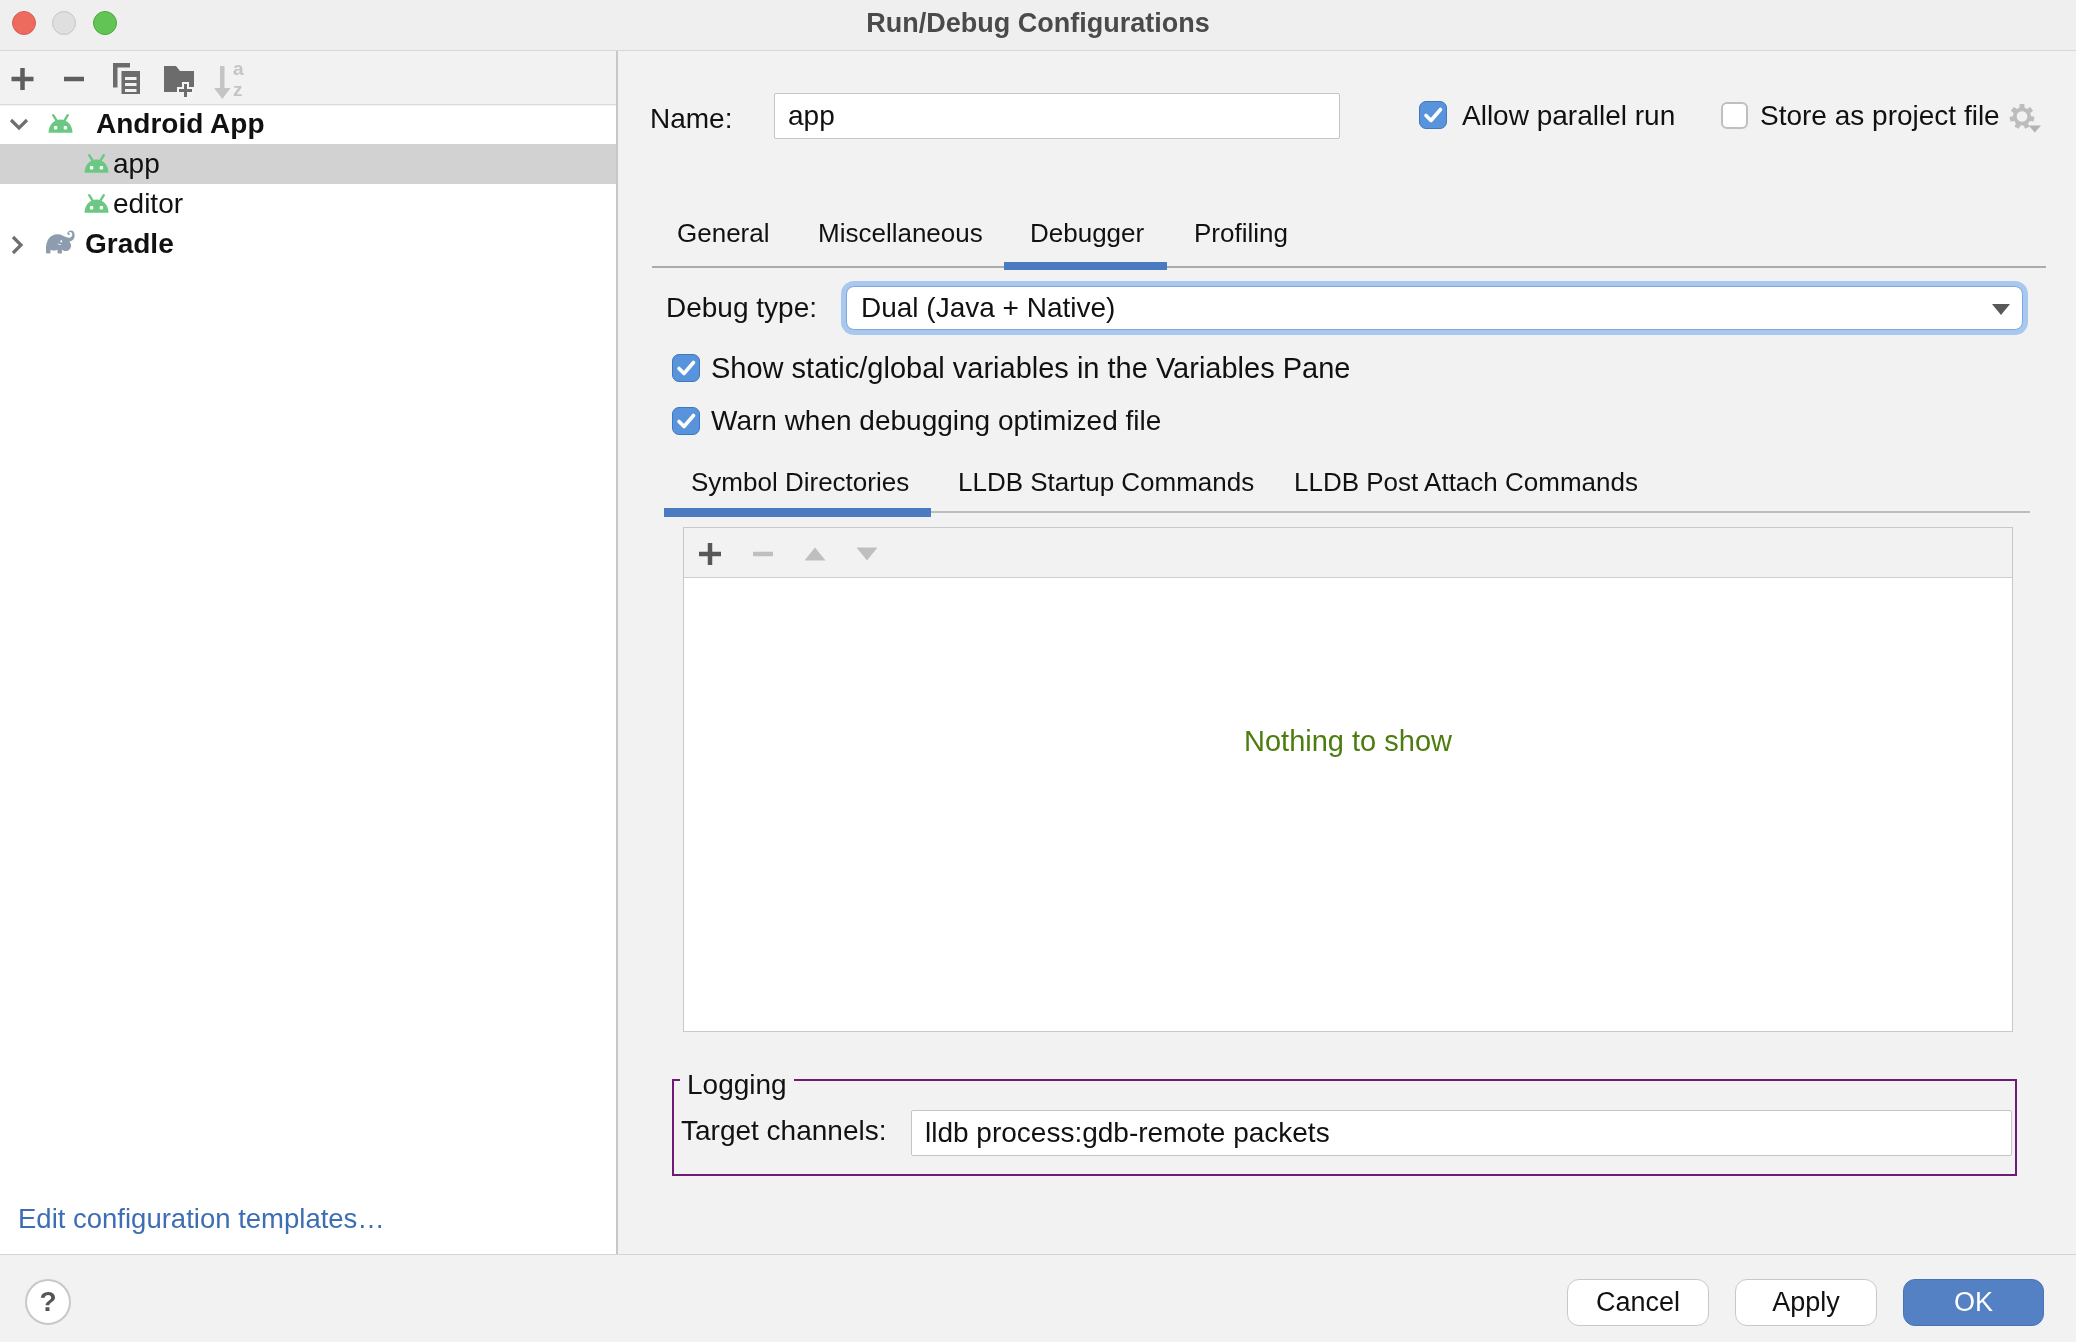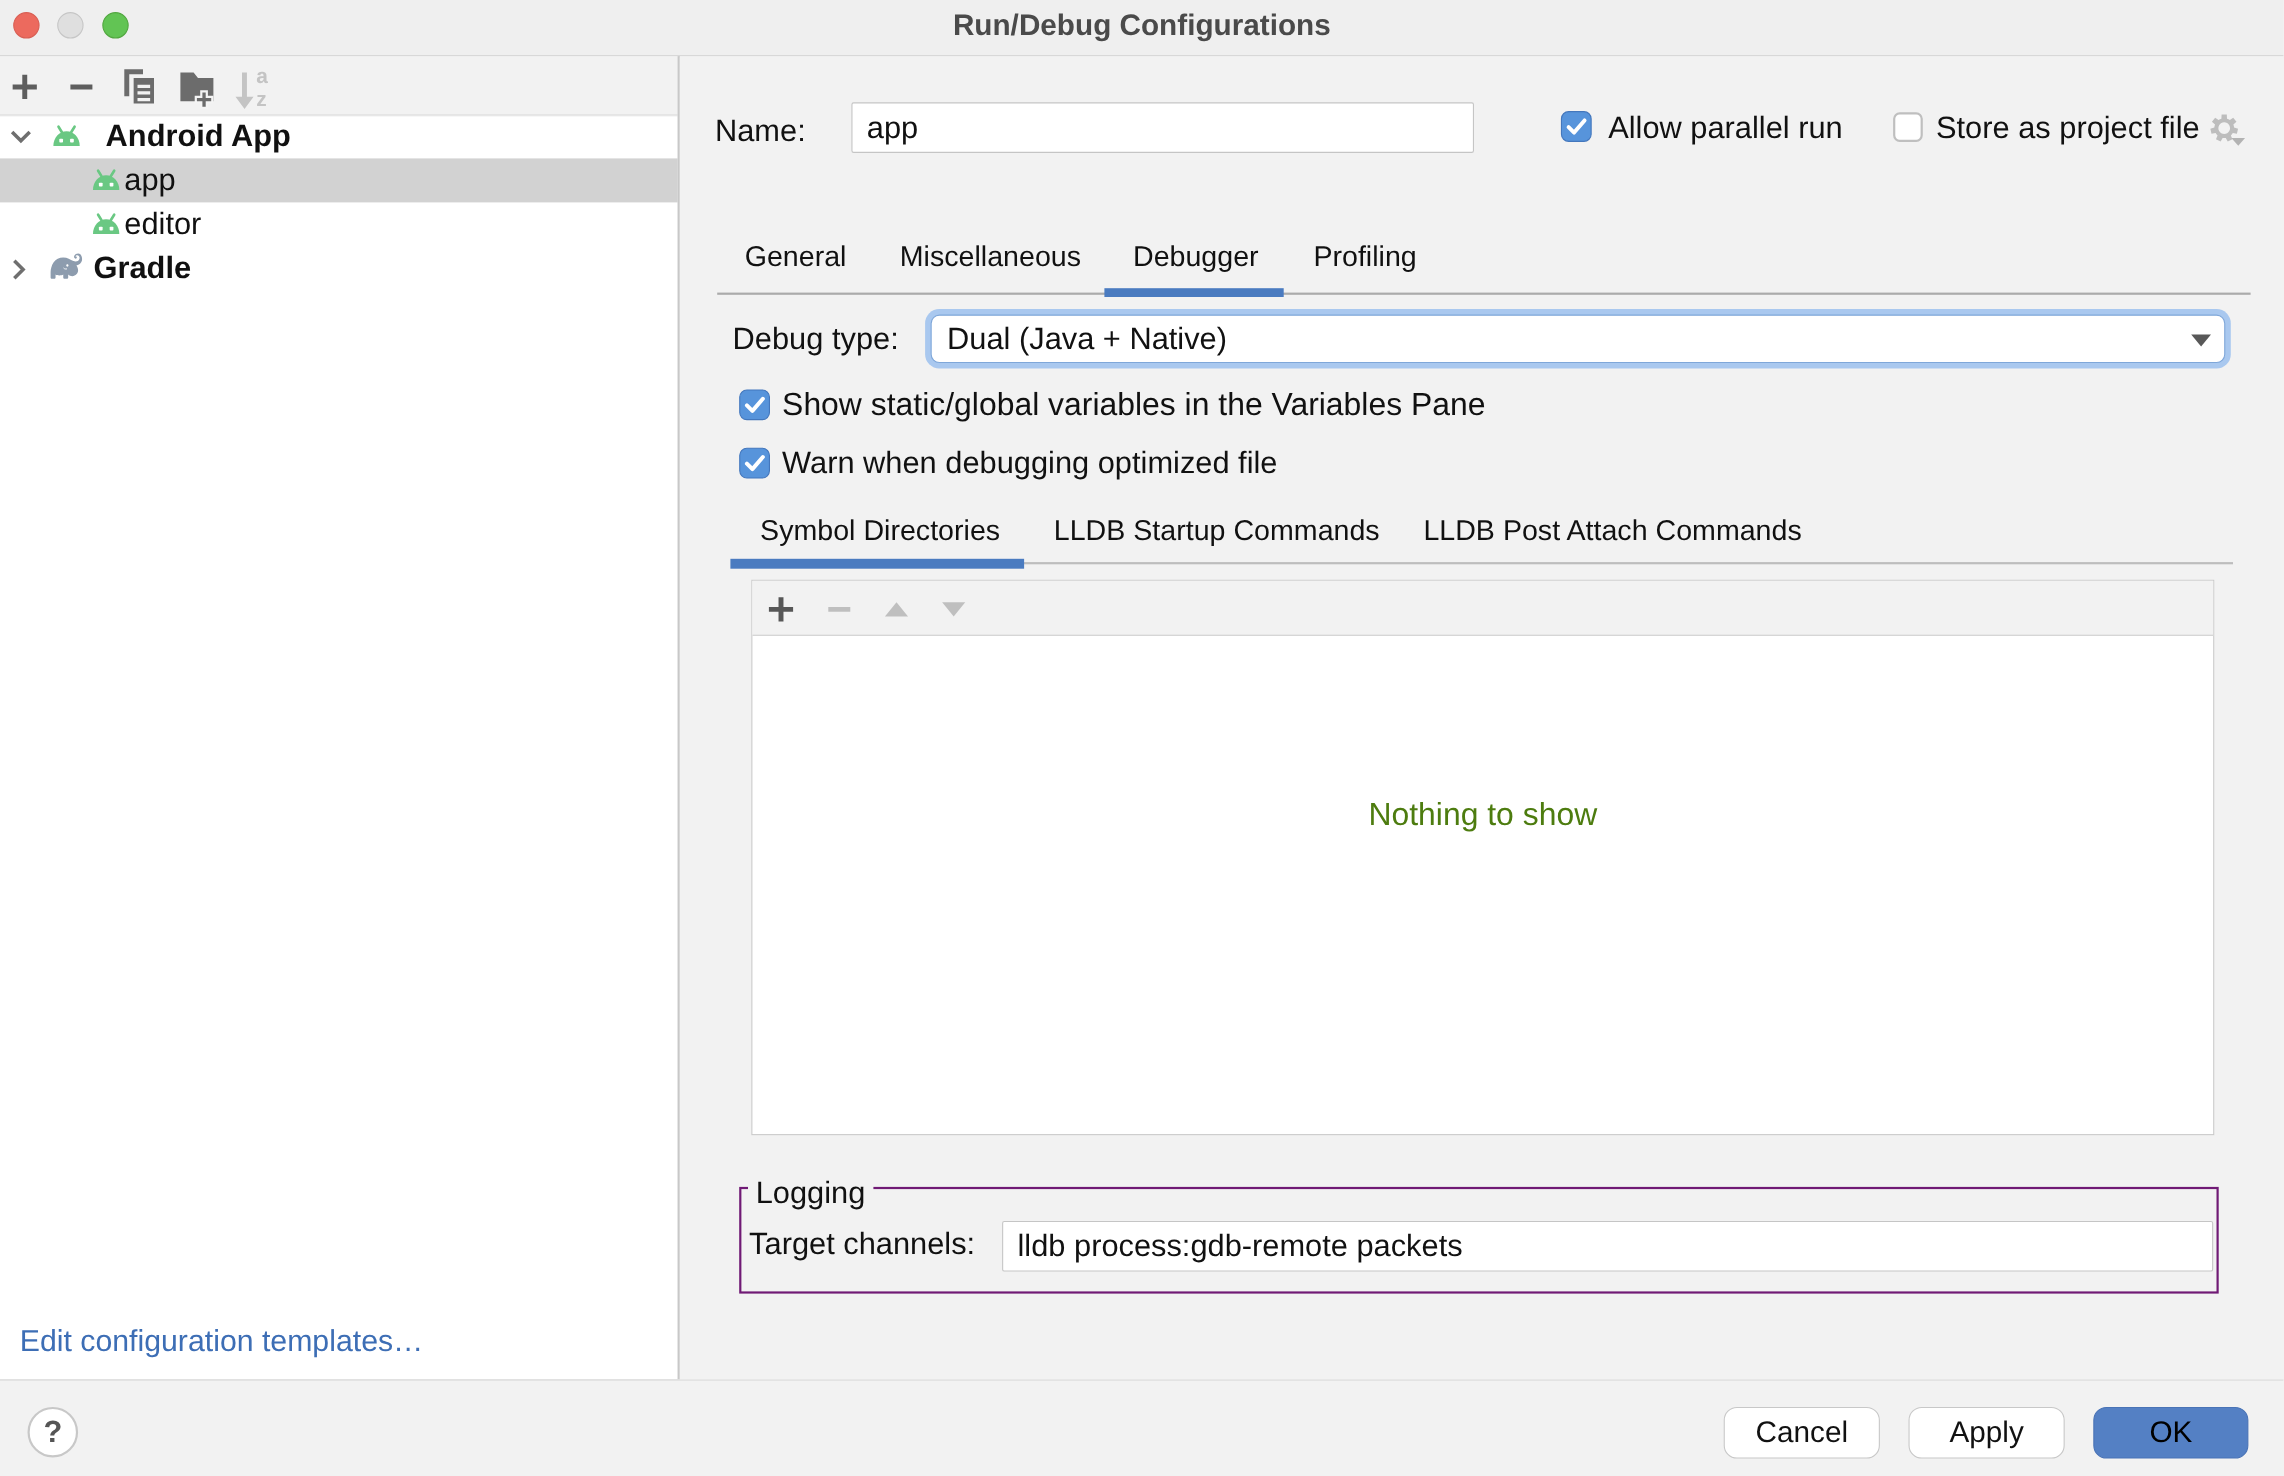--- a/index.html
+++ b/index.html
@@ -17,21 +17,21 @@
   #tree { left:0; top:106px; width:616px; height:1148px; background:#FFFFFF; }
   #vdivider { left:616px; top:51px; width:1.5px; height:1203px; background:#C8C8C8; }
   .treerow { position:absolute; left:0; width:616px; height:40px; line-height:40px; }
   .sel { background:#D2D2D2; }
   .bold { font-weight:bold; }
 
   
   #footer { left:0; top:1254px; width:2076px; height:88px; background:#F2F2F2; border-top:1.5px solid #D4D4D4; }
   .btn { position:absolute; top:1279px; height:47px; border-radius:12px; text-align:center; line-height:45px; font-size:27px; }
   .btn.plain { background:#FFFFFF; border:1.5px solid #C8C8C8; color:#111; }
-  .btn.primary { background:#5480C4; border:1.5px solid #4973B6; color:#000000; }
+  .btn.primary { background:#5480C4; border:1.5px solid #4973B6; color:#ffffff; }
   #help { left:25px; top:1279px; width:46px; height:46px; border-radius:50%; background:#FFFFFF; border:2.5px solid #C8C8C8; color:#555; font-size:28px; font-weight:bold; text-align:center; line-height:42px; }
 
   
   #content { left:618px; top:52px; width:1458px; height:1202px; background:#F2F2F2; }
   .ibox { position:absolute; background:#FFFFFF; border:1.5px solid #C5C5C5; border-radius:2px; }
   .cb { position:absolute; width:28px; height:28px; border-radius:7px; }
   .cb.on { background:#5794DB; border:1.5px solid #4377BD; }
   .cb.off { background:#FFFFFF; border:2px solid #BFBFBF; border-radius:6px; }
   .cb svg { position:absolute; left:2px; top:3px; }
   .lbl { position:absolute; white-space:nowrap; }

